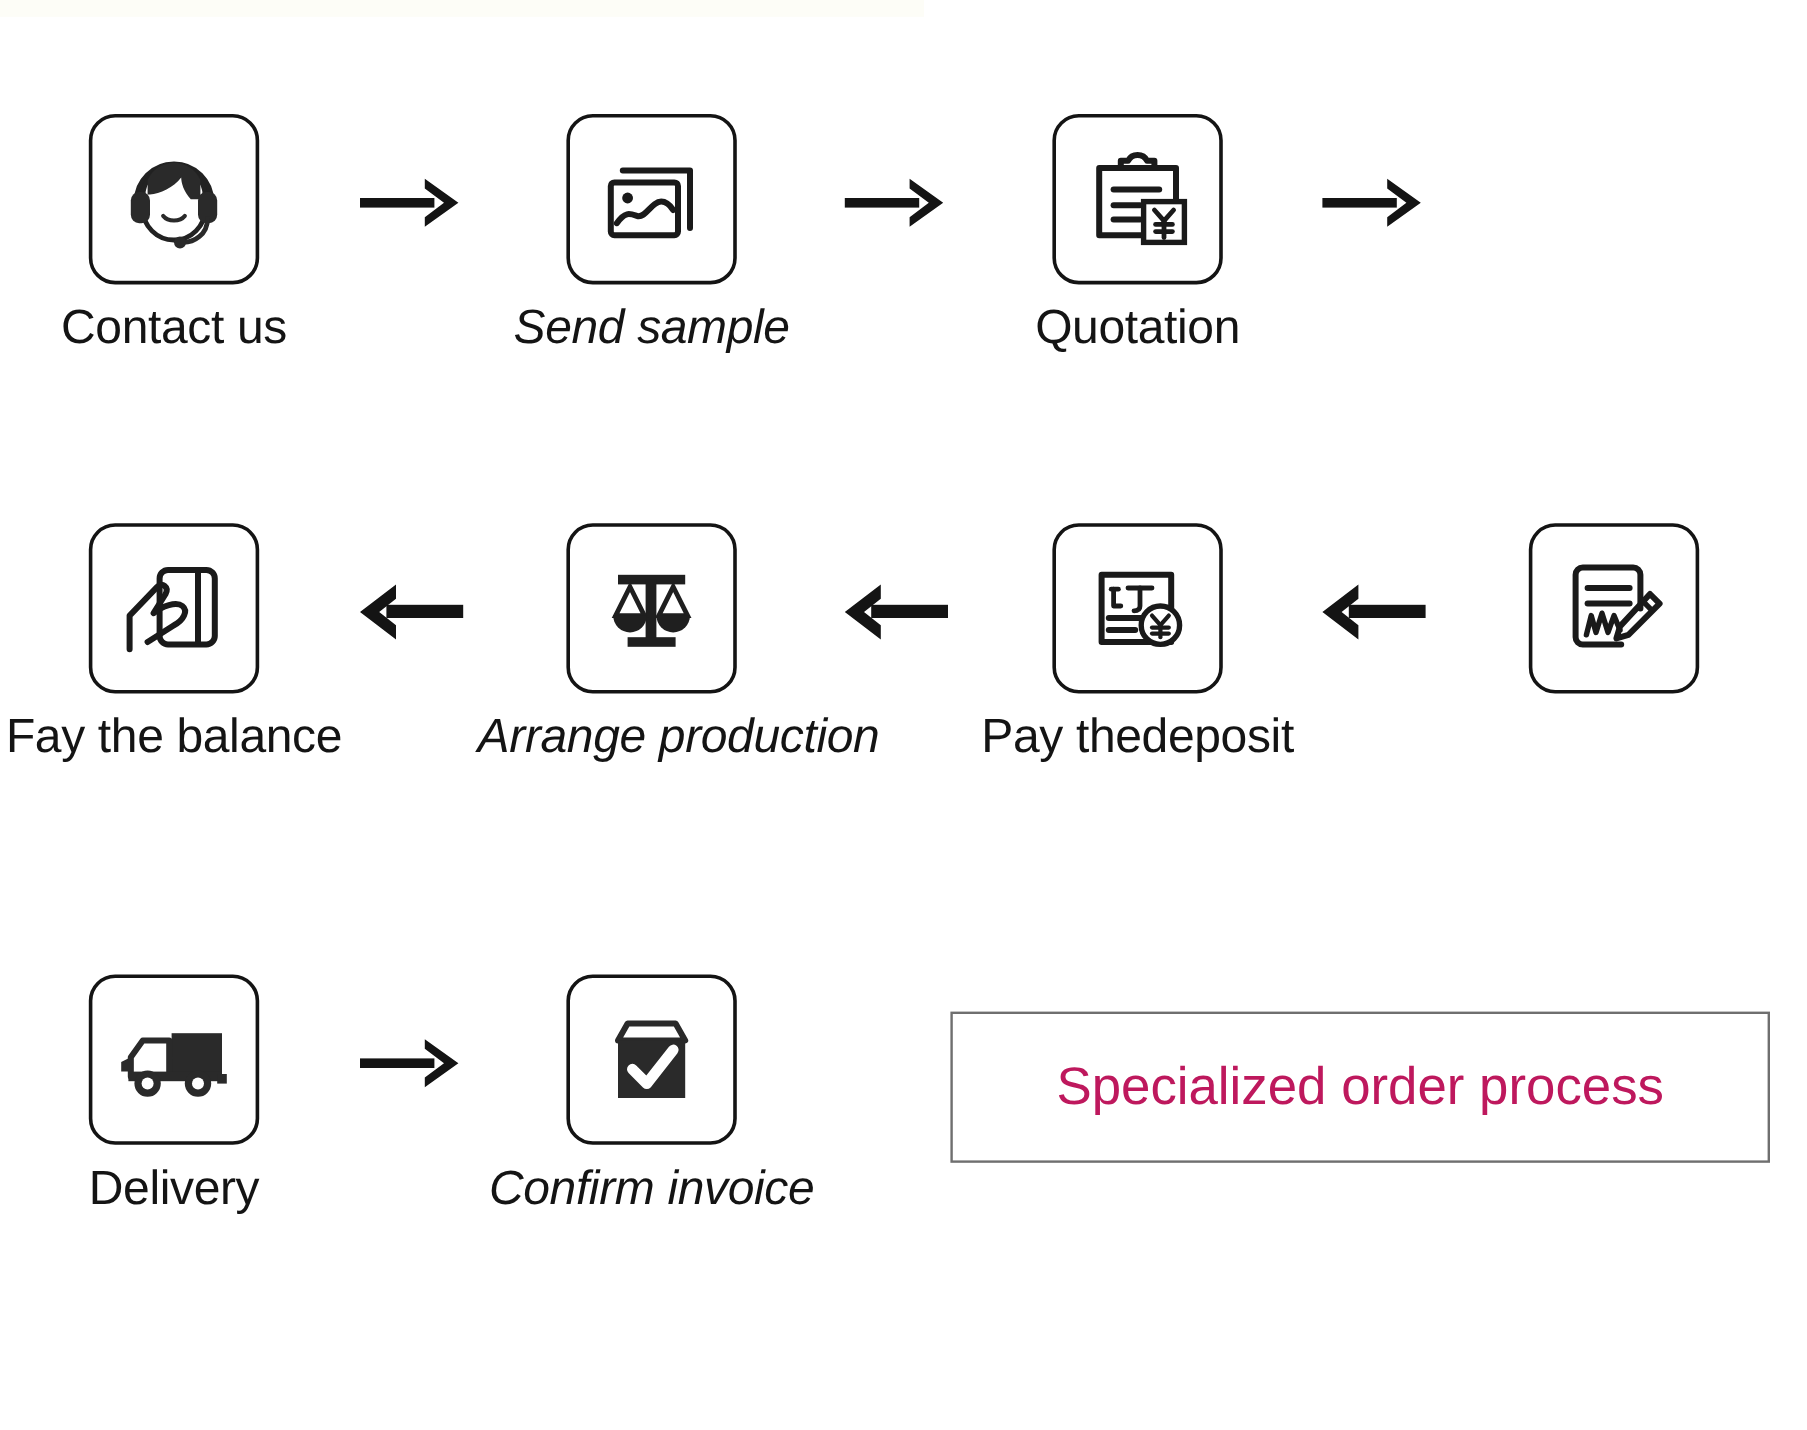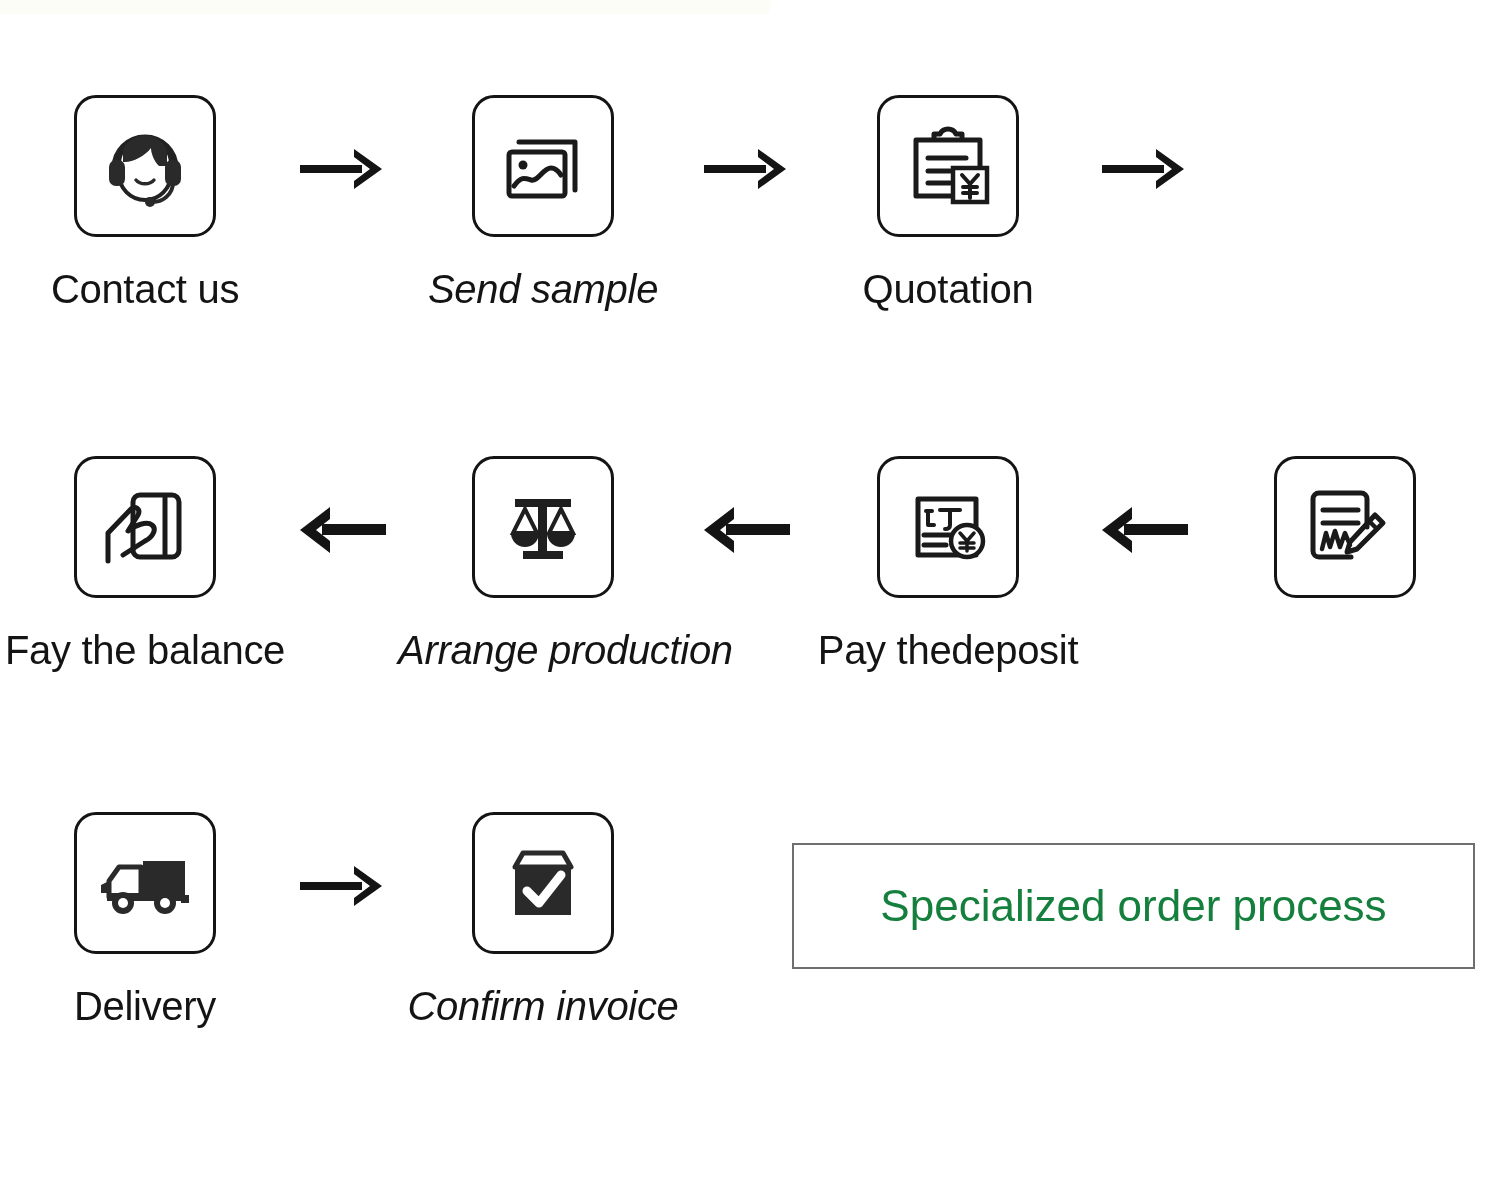--- a/index.html
+++ b/index.html
@@ -34,21 +34,21 @@
   }
 
   
   .flow-row {
     position: absolute;
     left: 0;
     width: 1506px;
     height: 250px;
   }
   #row-1 { top: 95px; }
-  #row-2 { top: 456px; }
+  #row-2 { top: 436px; }
   #row-3 { top: 812px; }
 
   
   .step {
     position: absolute;
     width: 290px;
     top: 0;
     text-align: center;
   }
   .step-col-1 { left: 0px; }
@@ -66,21 +66,21 @@
     box-sizing: border-box;
     display: flex;
     align-items: center;
     justify-content: center;
   }
   .icon-box svg {
     display: block;
   }
 
   .step-label {
-    margin-top: 30px;
+    margin-top: 14px;
     font-size: 40px;
     font-weight: 500;
     letter-spacing: -0.3px;
     color: #141414;
     white-space: nowrap;
     line-height: 1.1;
   }
 
   
   .arrow {
@@ -104,21 +104,21 @@
     border: 2px solid #6f6f6f;
     background: #ffffff;
     box-sizing: border-box;
     display: flex;
     align-items: center;
     justify-content: center;
   }
   #process-banner .banner-text {
     font-size: 44px;
     font-weight: 400;
-    color: #15803d;
+    color: #be185d;
     letter-spacing: 0px;
     white-space: nowrap;
   }
 </style>
 </head>
 <body>
 
 <div id="flow-root">
 
   <div class="top-strip"></div>

